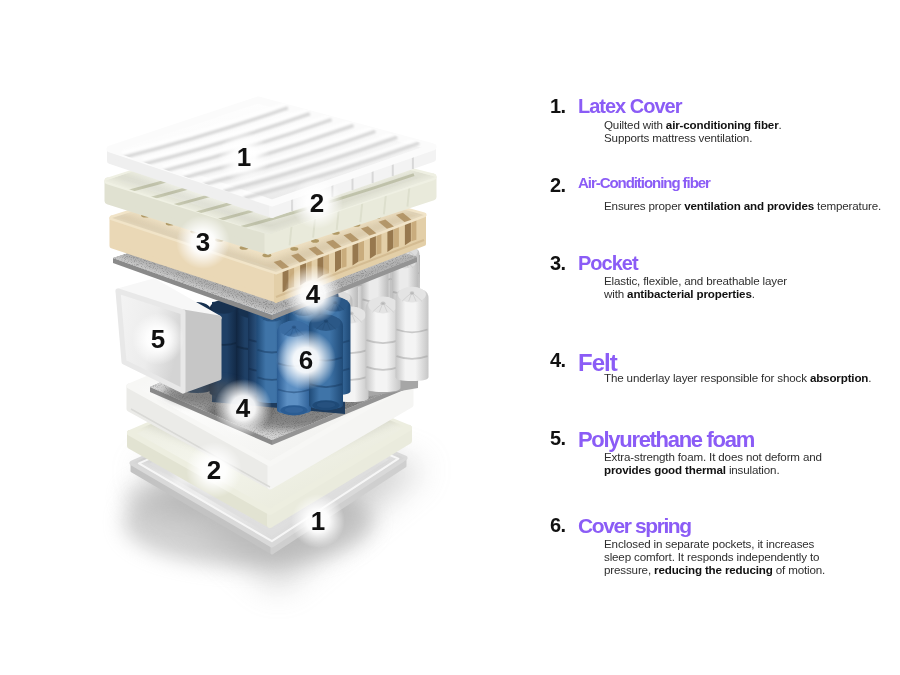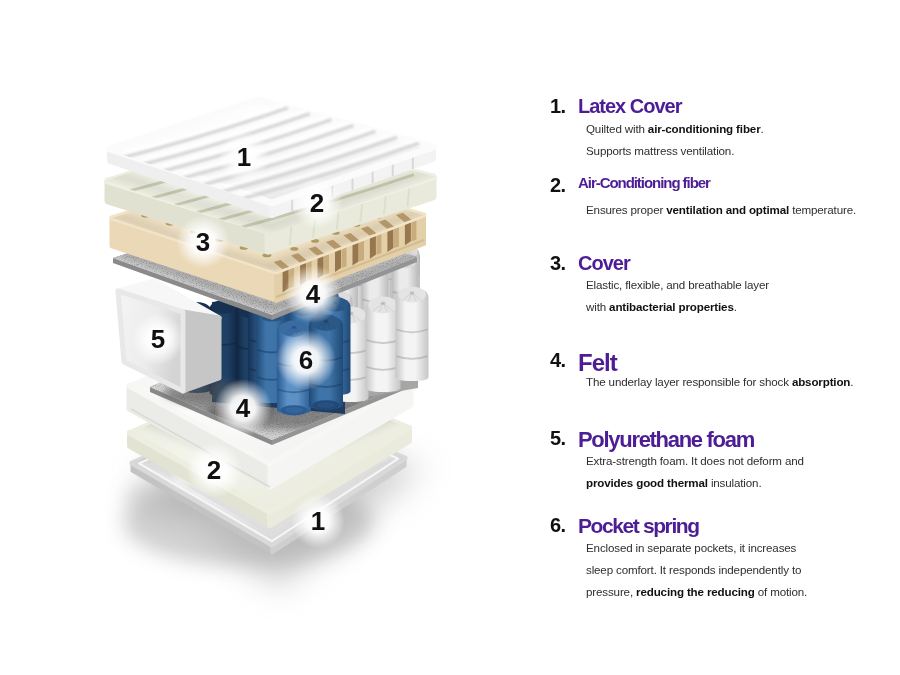--- a/index.html
+++ b/index.html
@@ -1,19 +1,19 @@
 <!DOCTYPE html>
 <html><head>
 <meta charset="utf-8">
 <style>
 html,body{margin:0;padding:0;width:900px;height:675px;background:#ffffff;overflow:hidden}
 body{font-family:"Liberation Sans",sans-serif;position:relative}
 .num{position:absolute;left:550px;font-size:20px;font-weight:bold;color:#111;letter-spacing:-0.5px}
-.title{position:absolute;left:578px;font-weight:bold;color:#4c1d95;white-space:nowrap}
-.body{position:absolute;left:586px;font-size:11.6px;line-height:22px;color:#2e2e2e;letter-spacing:-0.15px;white-space:nowrap}
+.title{position:absolute;left:578px;font-weight:bold;color:#8b5cf6;white-space:nowrap}
+.body{position:absolute;left:604px;font-size:11.6px;line-height:13px;color:#2e2e2e;letter-spacing:-0.15px;white-space:nowrap}
 .body b{color:#111}
 </style>
 </head>
 <body>
 
 <svg width="900" height="675" viewBox="0 0 900 675" style="position:absolute;left:0;top:0">
 <defs>
 <filter id="speck" x="-5%" y="-5%" width="110%" height="110%">
  <feTurbulence type="fractalNoise" baseFrequency="1.1" numOctaves="2" seed="4" result="n"></feTurbulence>
  <feColorMatrix in="n" type="matrix" values="0 0 0 0 0.3  0 0 0 0 0.3  0 0 0 0 0.3  1.2 1.2 1.2 0 -0.8"></feColorMatrix>
@@ -650,29 +650,29 @@
       <text x="318" y="521" text-anchor="middle" dy="9" font-family="Liberation Sans, sans-serif" font-size="26" font-weight="bold" fill="#111111">1</text>
     </g>
 </svg>
 
 <div class="num" style="top:95px">1.</div>
 <div class="title" style="top:95px;font-size:20px;letter-spacing:-1.0px">Latex Cover</div>
 <div class="body" style="top:118px">Quilted with <b>air‑conditioning fiber</b>.<br>Supports mattress ventilation.</div>
 
 <div class="num" style="top:174px">2.</div>
 <div class="title" style="top:174px;font-size:15px;letter-spacing:-1.05px">Air-Conditioning fiber</div>
-<div class="body" style="top:199px">Ensures proper <b>ventilation and optimal</b> temperature.</div>
+<div class="body" style="top:199px">Ensures proper <b>ventilation and provides</b> temperature.</div>
 
 <div class="num" style="top:252px">3.</div>
-<div class="title" style="top:252px;font-size:20px;letter-spacing:-1.0px">Cover</div>
+<div class="title" style="top:252px;font-size:20px;letter-spacing:-1.0px">Pocket</div>
 <div class="body" style="top:274px">Elastic, flexible, and breathable layer<br>with <b>antibacterial properties</b>.</div>
 
 <div class="num" style="top:349px">4.</div>
 <div class="title" style="top:349px;font-size:24px;letter-spacing:-1.0px">Felt</div>
 <div class="body" style="top:371px">The underlay layer responsible for shock <b>absorption</b>.</div>
 
 <div class="num" style="top:427px">5.</div>
 <div class="title" style="top:427px;font-size:22px;letter-spacing:-1.3px">Polyurethane foam</div>
 <div class="body" style="top:450px">Extra-strength foam. It does not deform and<br><b>provides good thermal</b> insulation.</div>
 
 <div class="num" style="top:514px">6.</div>
-<div class="title" style="top:514px;font-size:21px;letter-spacing:-1.4px">Pocket spring</div>
+<div class="title" style="top:514px;font-size:21px;letter-spacing:-1.4px">Cover spring</div>
 <div class="body" style="top:537px">Enclosed in separate pockets, it increases<br>sleep comfort. It responds independently to<br>pressure, <b>reducing the reducing</b> of motion.</div>
 
 </body></html>

